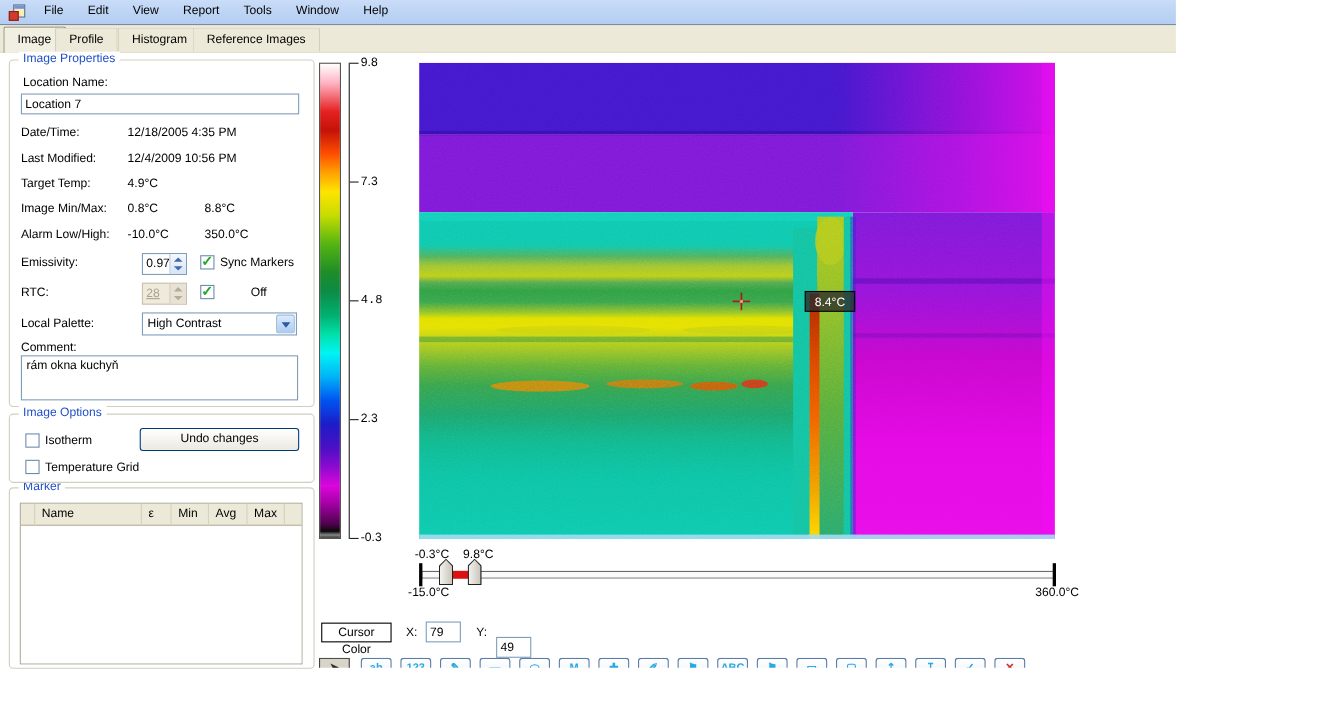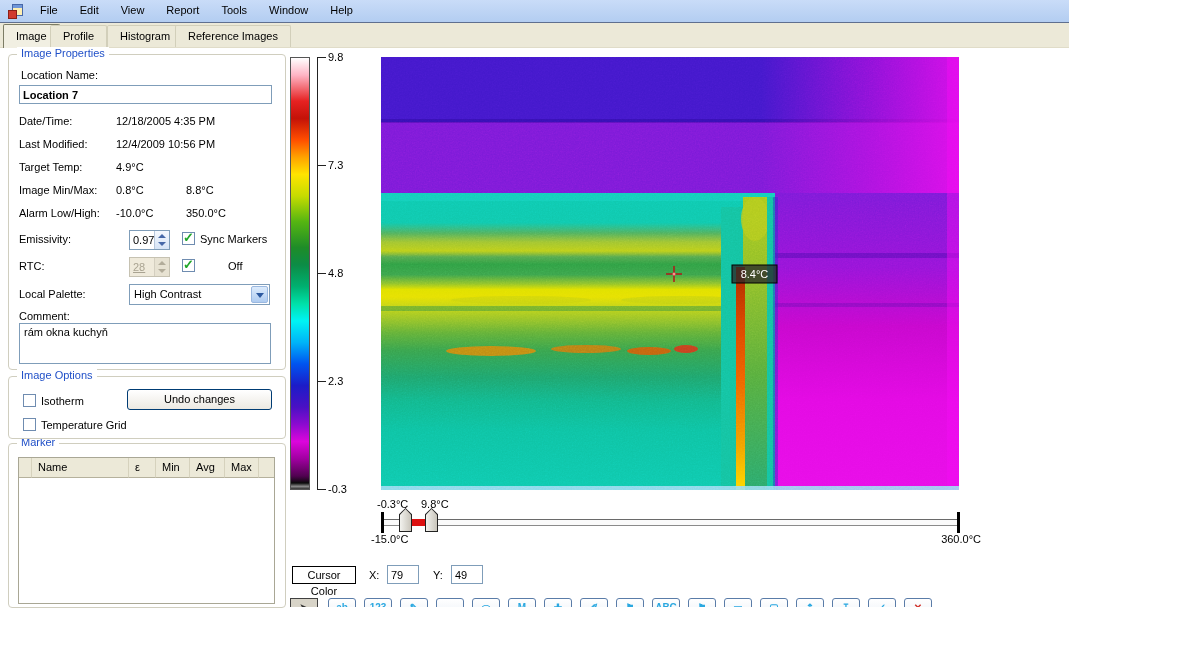--- a/index.html
+++ b/index.html
@@ -134,21 +134,21 @@
     <span class="tab active" style="left:3px;">Image</span>
     <span class="tab" style="left:50px;">Profile</span>
     <span class="tab" style="left:107px;">Histogram</span>
     <span class="tab" style="left:175px;">Reference Images</span>
   </div>
 
   <div class="groupbox" style="left:8px;top:54px;width:276px;height:314px;">
     <span class="gb-title">Image Properties</span>
 
     <span class="lbl" style="left:12px;top:14px;text-align:center;">Location Name:</span>
-    <input class="txtinput" style="left: 10px; top: 30px; width: 253px; height: 19px; font-weight: bold;" value="Location 7">
+    <input class="txtinput" style="left: 10px; top: 30px; width: 253px; height: 19px;" value="Location 7">
 
     <span class="lbl" style="left:10px;top:60px;">Date/Time:</span>
     <span class="val" style="left:107px;top:60px;">12/18/2005 4:35 PM</span>
 
     <span class="lbl" style="left:10px;top:83px;">Last Modified:</span>
     <span class="val" style="left:107px;top:83px;">12/4/2009 10:56 PM</span>
 
     <span class="lbl" style="left:10px;top:106px;">Target Temp:</span>
     <span class="val" style="left:107px;top:106px;">4.9°C</span>
 
@@ -220,21 +220,21 @@
   <div class="scalebar"></div>
   <div class="ruler">
     <span class="tick" style="top:0;"></span>
     <span class="tick" style="top:108px;"></span>
     <span class="tick" style="top:216px;"></span>
     <span class="tick" style="top:324px;"></span>
     <span class="tick" style="top:432px;"></span>
   </div>
   <span class="scale-lbl" style="top:51px;">9.8</span>
   <span class="scale-lbl" style="top:159px;">7.3</span>
-  <span class="scale-lbl" style="top:267px;">4.8</span>
+  <span class="scale-lbl" style="top:267px;font-family:Liberation Mono, monospace;">4.8</span>
   <span class="scale-lbl" style="top:375px;">2.3</span>
   <span class="scale-lbl" style="top:483px;">-0.3</span>
 
   <svg style="position:absolute;left:381px;top:57px;" width="578" height="433" viewBox="0 0 578 433">
     <defs>
       <linearGradient id="gRightTop" x1="0" y1="0" x2="1" y2="0">
         <stop offset="0" stop-color="#e80ae8" stop-opacity="0"></stop>
         <stop offset="0.55" stop-color="#e80ae8" stop-opacity="0.45"></stop>
         <stop offset="1" stop-color="#ec0eec" stop-opacity="0.85"></stop>
       </linearGradient>
@@ -341,21 +341,21 @@
   <span class="handle" style="left:425px;">
       <span class="inner"></span>
     </span>
   <span class="lbl" style="left:371px;top:533px;">-15.0°C</span>
   <span class="lbl" style="left:931px;top:533px;width:50px;text-align:right;">360.0°C</span>
 
   <div class="cursorbtn">Cursor Color</div>
   <span class="lbl" style="left:369px;top:569px;">X:</span>
   <input class="txtinput" style="left: 387px; top: 565px; width: 32px; height: 19px;" value="79">
   <span class="lbl" style="left:433px;top:569px;">Y:</span>
-  <input class="txtinput" style="left: 451px; top: 565px; width: 32px; height: 19px;" value="49">
+  <input class="txtinput" style="left: 451px; top: 579px; width: 32px; height: 19px;" value="49">
 
   <div class="toolbar">
     <span class="tbtn pressed" style="left:0px;">
         <span class="g">➤</span>
       </span>
     <span class="tbtn" style="left:38px;">
         <span class="g">ab</span>
       </span>
     <span class="tbtn" style="left:74px;">
         <span class="g">123</span>

